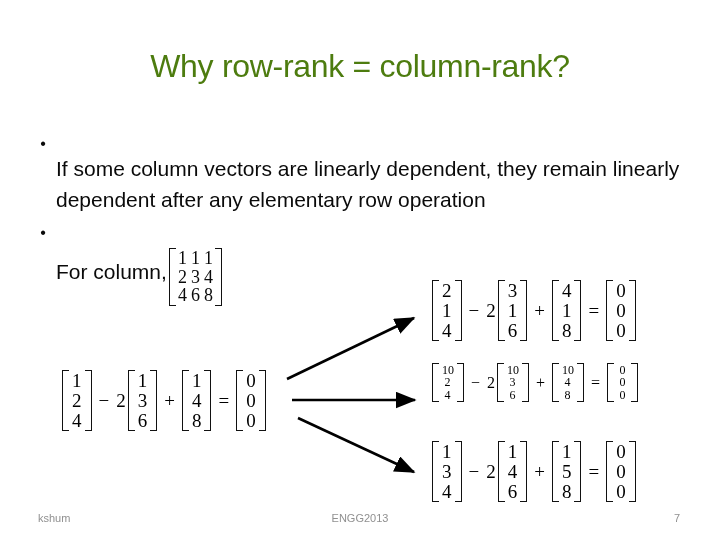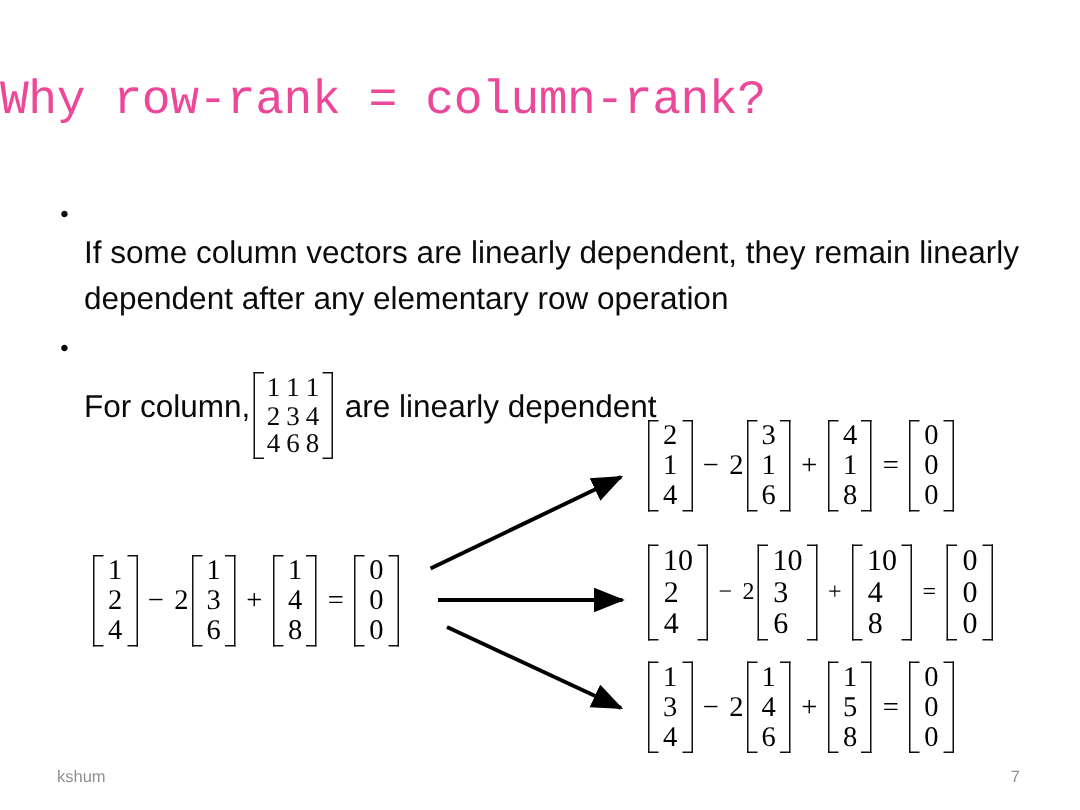--- a/index.html
+++ b/index.html
@@ -13,26 +13,26 @@
     position: relative;
     font-family: "Liberation Sans", sans-serif;
     color: #000000;
   }
 
   
   #slide-title {
     position: absolute;
     left: 0; top: 48px;
     width: 720px;
+    text-align: center;
     font-size: 32px;
     font-weight: 400;
     letter-spacing: -0.3px;
-    color: #ec4899;
+    color: #4d7c0f;
     white-space: nowrap;
-    font-family: Liberation Mono, monospace;
   }
 
   
   #body-list {
     position: absolute;
     left: 30px; top: 128px;
     width: 660px;
   }
   .bullet {
     display: flex;
@@ -112,21 +112,21 @@
     font-size: 19px;
     padding-right: 2px;
   }
   .eq .mtx { font-size: 19px; }
 
   #eq-left   { left: 62px;  top: 370px; }
   #eq-r1     { left: 432px; top: 280px; }
   #eq-r2     { left: 432px; top: 363px; font-size: 16px; }
   #eq-r3     { left: 432px; top: 441px; }
 
-  #eq-r2 .mtx { font-size: 20px; }
+  #eq-r2 .mtx { font-size: 12px; }
   #eq-r2 .op, #eq-r2 .scalar { font-size: 16px; }
   #eq-r2 .c { min-width: 17px; }
 
   
   #arrow-layer {
     position: absolute;
     left: 0; top: 0;
     width: 720px; height: 540px;
     pointer-events: none;
   }
@@ -172,21 +172,20 @@
             <span class="c">3</span>
             <span class="c">4</span>
           </span>
           <span class="r">
             <span class="c">4</span>
             <span class="c">6</span>
             <span class="c">8</span>
           </span>
         </span>
       </span>
-      <span style="padding-left:6px">are linearly dependent</span>
     </span>
   </div>
 
 </div>
 
 <div class="eq" id="eq-left">
   <span class="mtx">
     <span class="rows">
       <span class="r">
           <span class="c">1</span>
@@ -427,14 +426,15 @@
       <path d="M0,0 L8,3.2 L0,6.4 z" fill="#000"></path>
     </marker>
   </defs>
   <line x1="287" y1="379" x2="414" y2="318" stroke="#000" stroke-width="2.6" marker-end="url(#ahead)"></line>
   <line x1="292" y1="400" x2="415" y2="400" stroke="#000" stroke-width="2.6" marker-end="url(#ahead)"></line>
   <line x1="298" y1="418" x2="414" y2="472" stroke="#000" stroke-width="2.6" marker-end="url(#ahead)"></line>
 </svg>
 
 <div id="footer">
   <span class="f-left">kshum</span>
+  <span class="f-center">ENGG2013</span>
   <span class="f-right">7</span>
 </div>
 
 </body></html>

